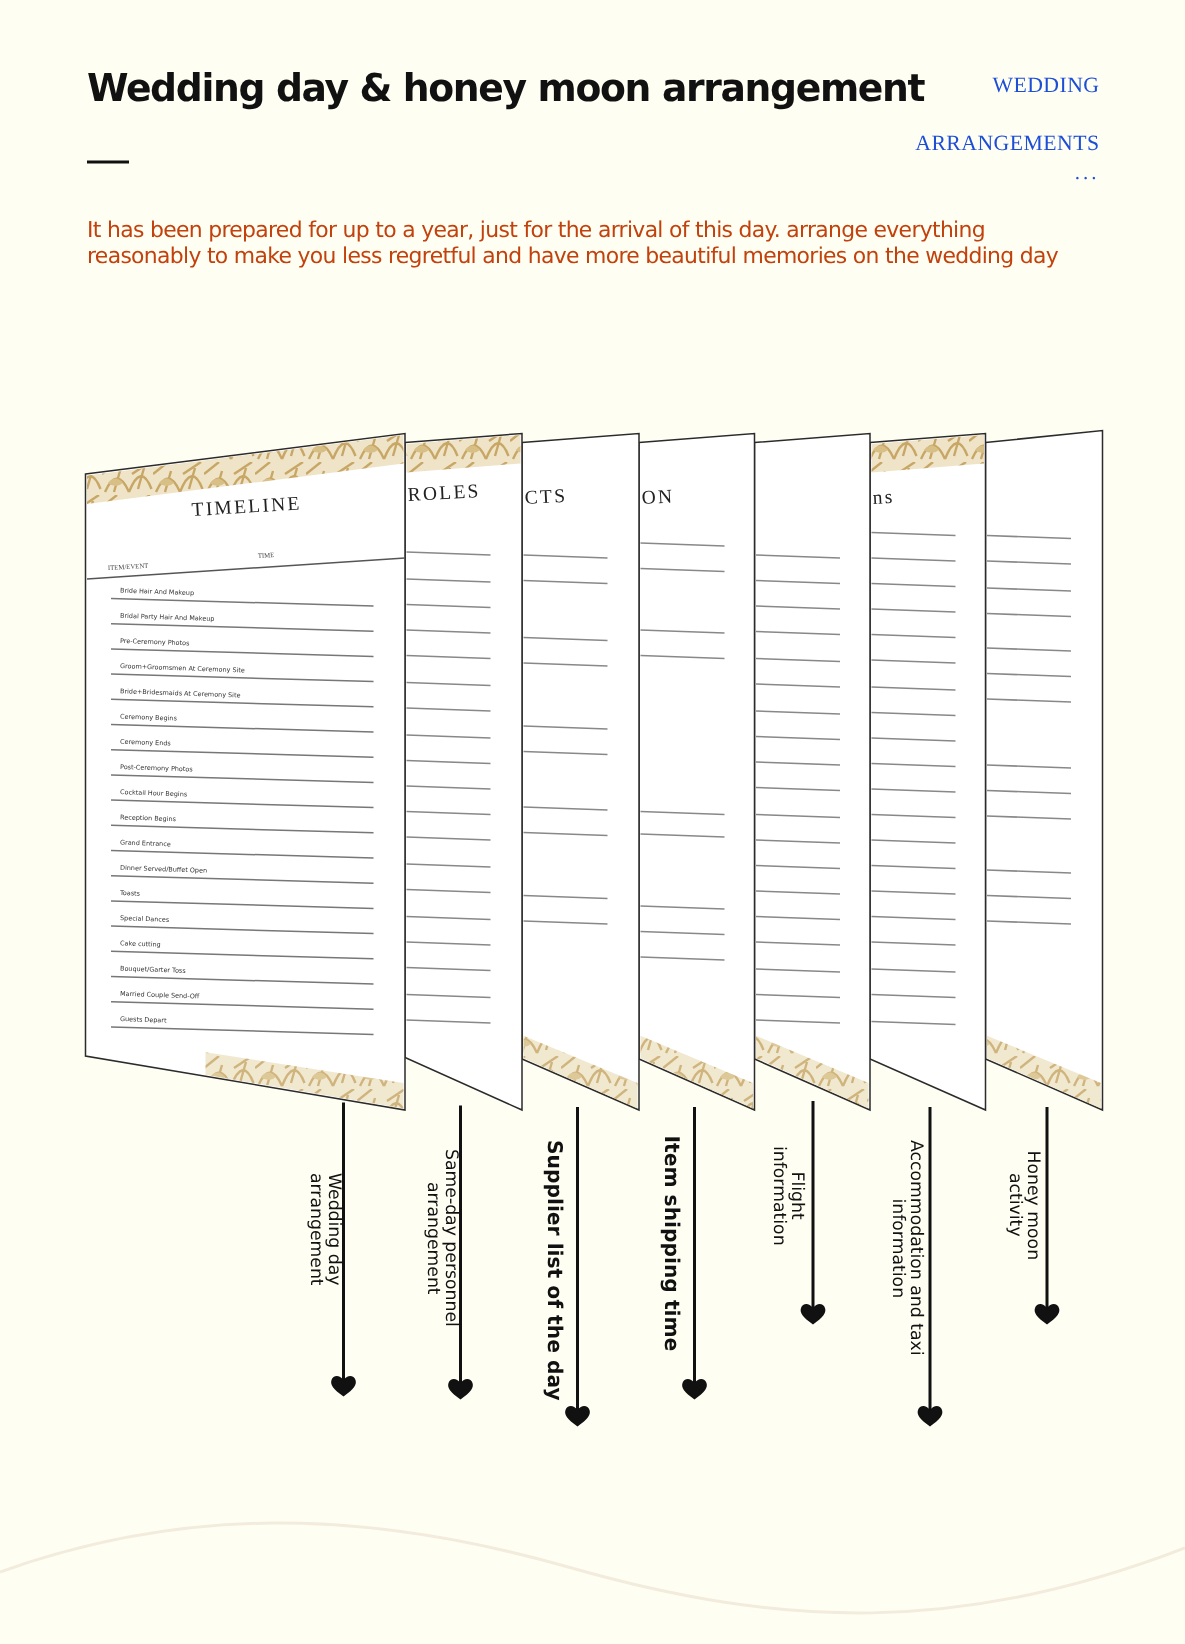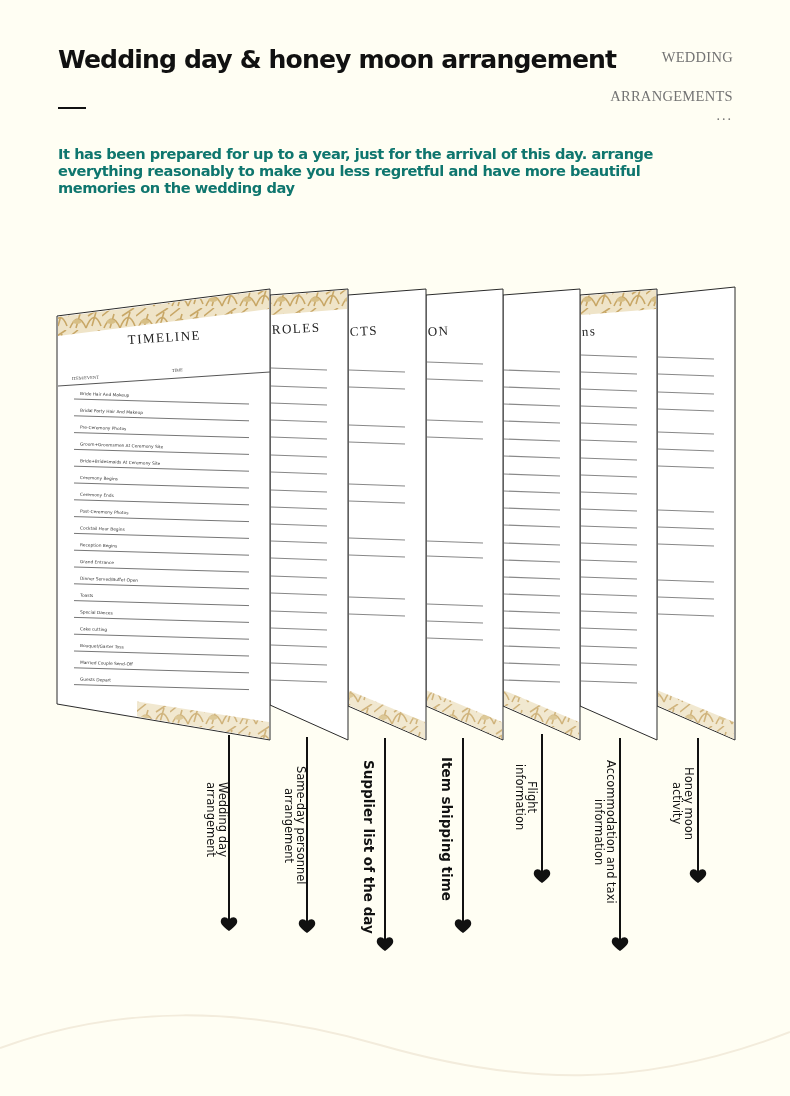--- a/index.html
+++ b/index.html
@@ -8,28 +8,28 @@
       background: #fffef3; position: relative;
       font-family: "DejaVu Sans", sans-serif;
     }
     .title {
       position: absolute; left: 58px; top: 44px;
       font-family: "DejaVu Sans", sans-serif; font-weight: bold;
       font-size: 25.5px; letter-spacing: -0.9px; color: #111;
       white-space: nowrap; transform: scaleX(0.985); transform-origin: left;
     }
     .brand { position: absolute; right: 57px; text-align: right;
-      font-family: "Liberation Serif", serif; color: #737373; font-size: 14.5px; letter-spacing: 0.3px; }
+      font-family: "Liberation Serif", serif; color: #1d4ed8; font-size: 14.5px; letter-spacing: 0.3px; }
     .brand.l1 { top: 49px; }
     .brand.l2 { top: 88px; }
     .brand.dots { top: 108px; font-size: 14px; letter-spacing: 2px; }
     .dash { position: absolute; left: 58px; top: 107px; width: 28px; height: 2px; background: #111; }
     .intro {
       position: absolute; left: 58px; top: 145px; width: 660px;
-      font-weight: bold; font-size: 14.6px; line-height: 17px; color: #0f766e;
+      font-weight: normal; font-size: 14.6px; line-height: 17px; color: #c2410c;
       letter-spacing: -0.45px;
     }
     .wave { position: absolute; left: 0; top: 1010px; }
     .stage { position: absolute; left: 0; top: 0; width: 790px; height: 1096px; }
     .label {
       position: absolute; writing-mode: vertical-rl;
       font-family: "DejaVu Sans", sans-serif; color: #111; text-align: center;
       font-size: 11.5px; line-height: 12px;
     }
     .label.big { font-size: 13.5px; font-weight: 600; line-height: 14px; }

